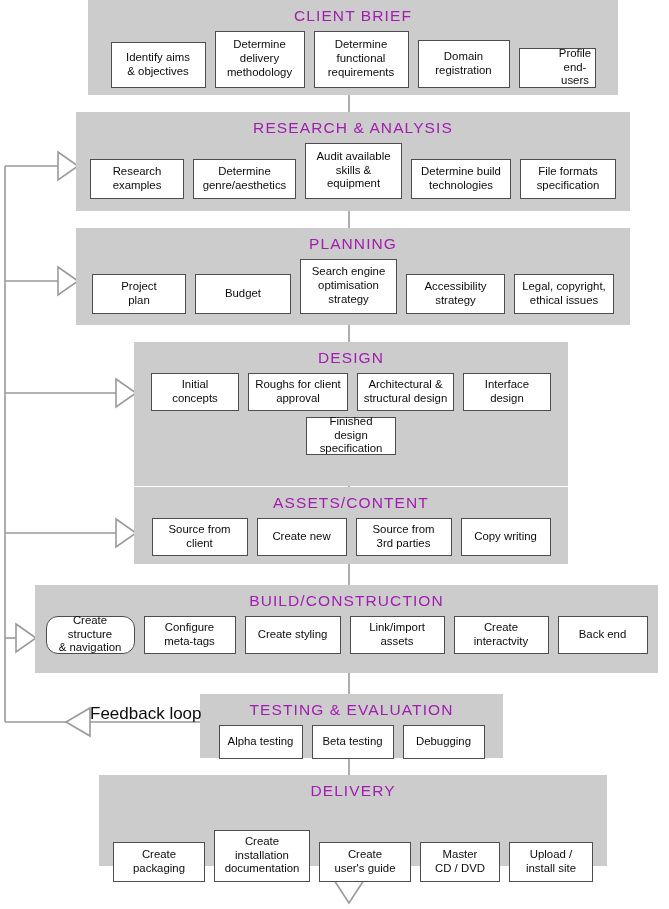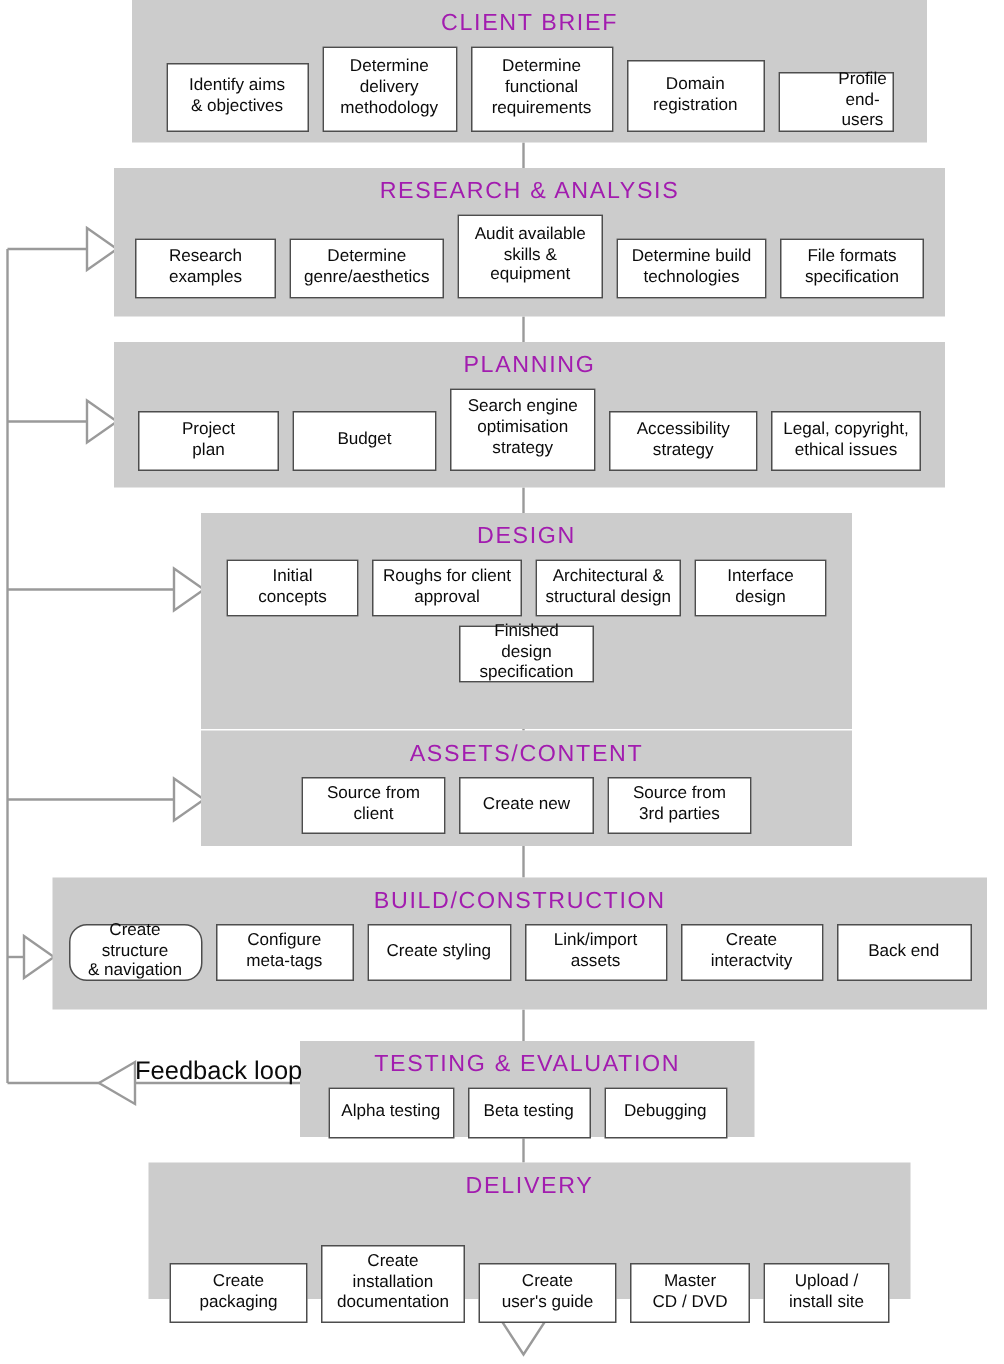--- a/index.html
+++ b/index.html
@@ -169,20 +169,21 @@
       <div class="box" style="width:90px; height:38px;">Finished design<br>specification</div>
     </div>
   </div>
 
   <div class="band" style="left:134px; top:487px; width:434px; height:77px;">
     <div class="band-title">ASSETS/CONTENT</div>
     <div class="row">
       <div class="box" style="width:96px; height:38px;">Source from<br>client</div>
       <div class="box" style="width:90px; height:38px;">Create new</div>
       <div class="box" style="width:96px; height:38px;">Source from<br>3rd parties</div>
+      <div class="box" style="width:90px; height:38px;">Copy writing</div>
     </div>
   </div>
 
   <div class="band" style="left:35px; top:585px; width:623px; height:88px;">
     <div class="band-title">BUILD/CONSTRUCTION</div>
     <div class="row">
       <div class="box" style="width:89px; height:38px;border-radius:12px;">Create structure<br>&amp; navigation</div>
       <div class="box" style="width:92px; height:38px;">Configure<br>meta-tags</div>
       <div class="box" style="width:96px; height:38px;">Create styling</div>
       <div class="box" style="width:95px; height:38px;">Link/import<br>assets</div>

